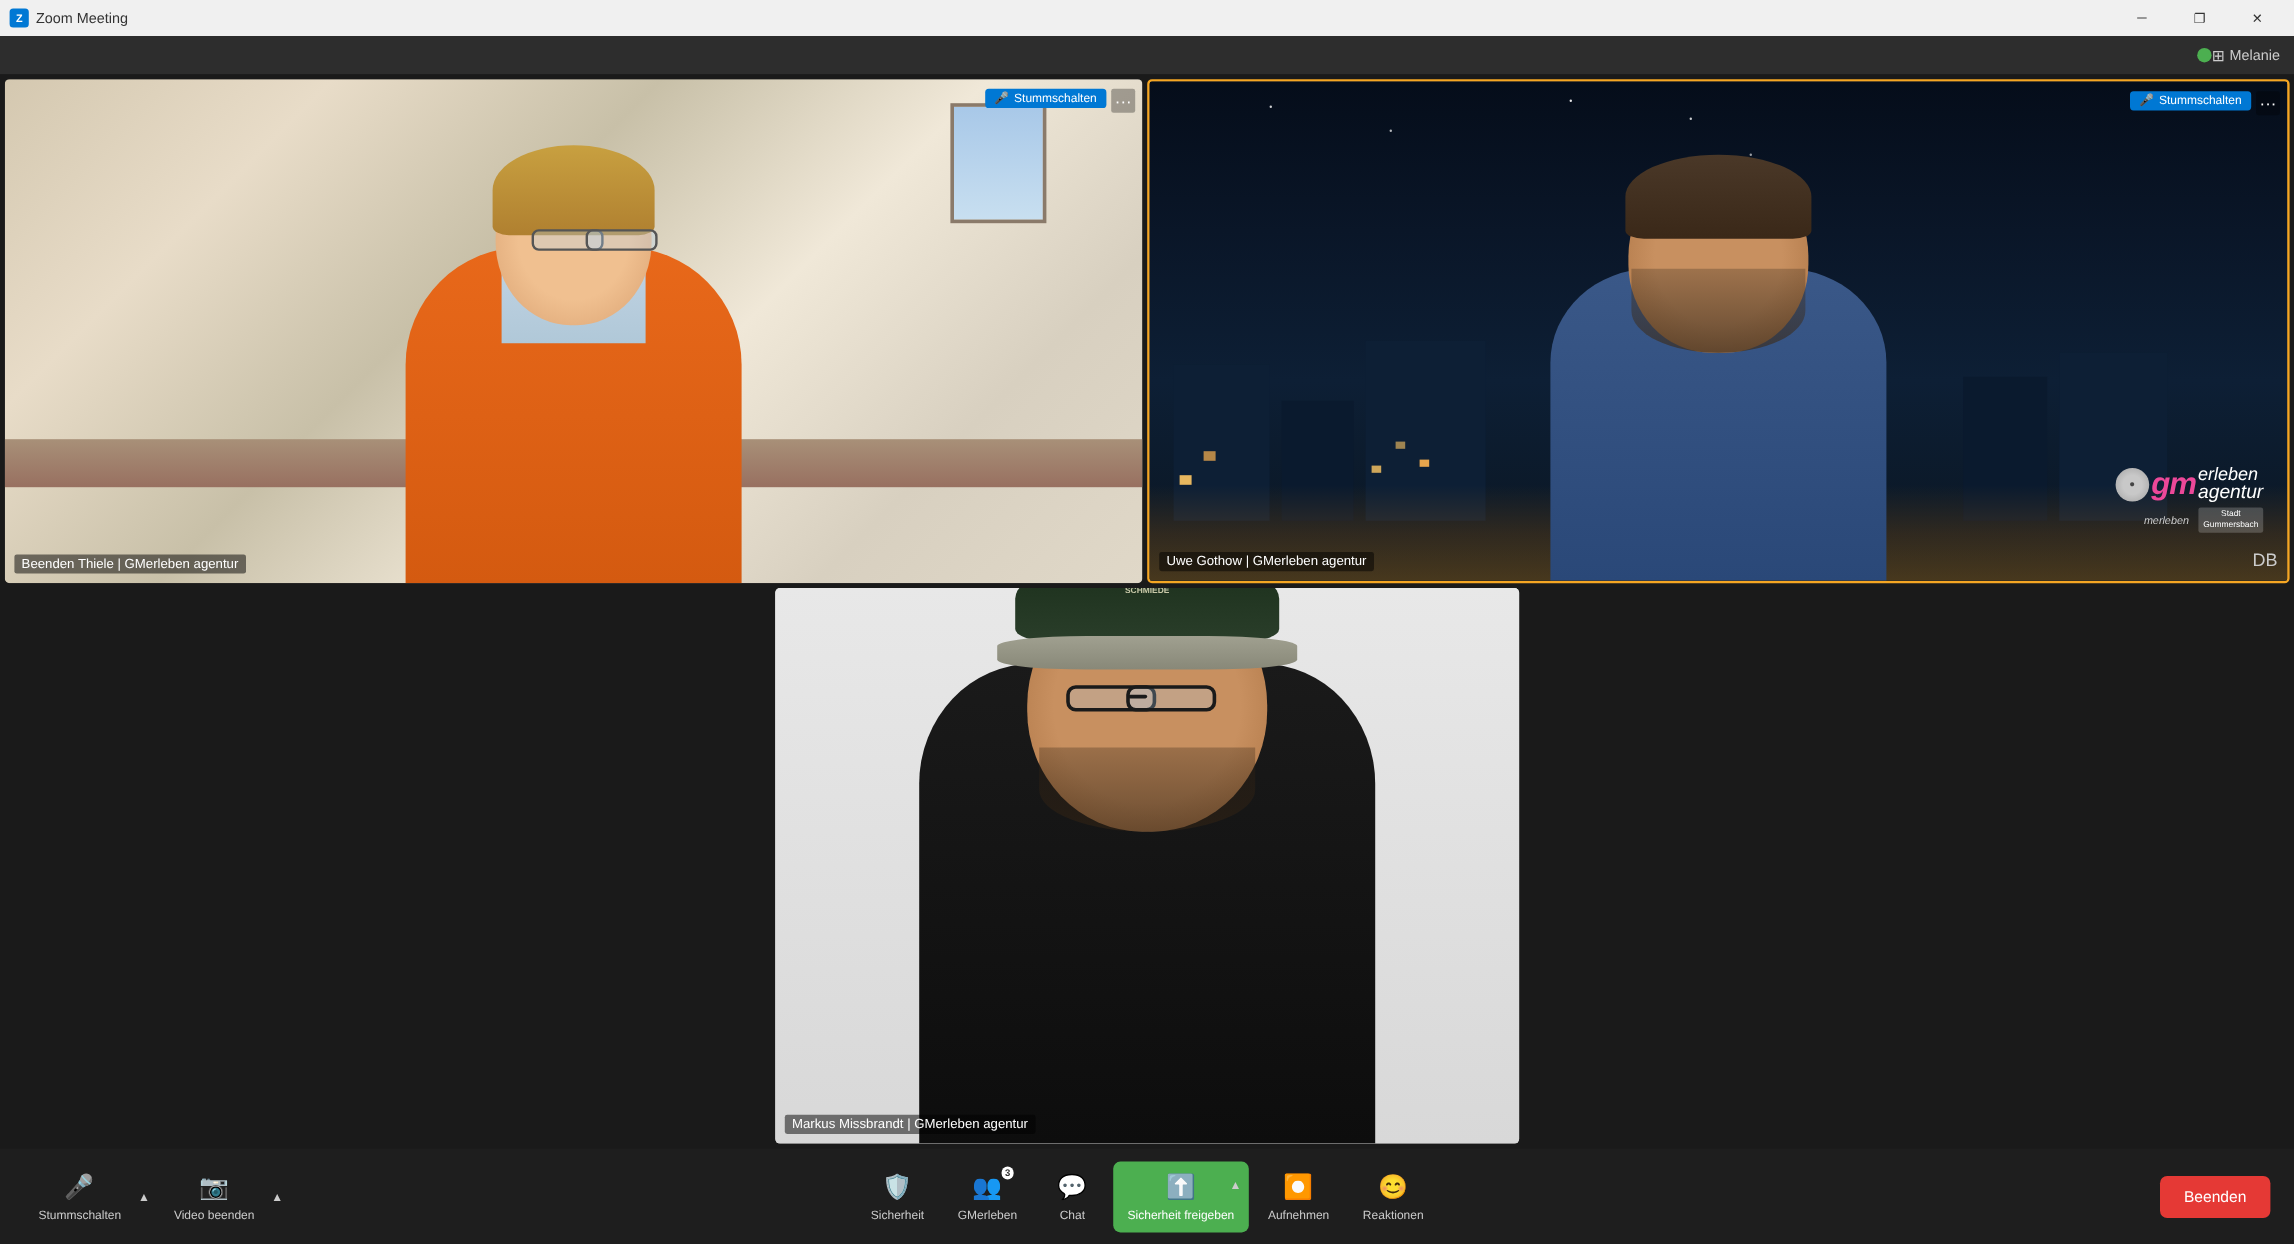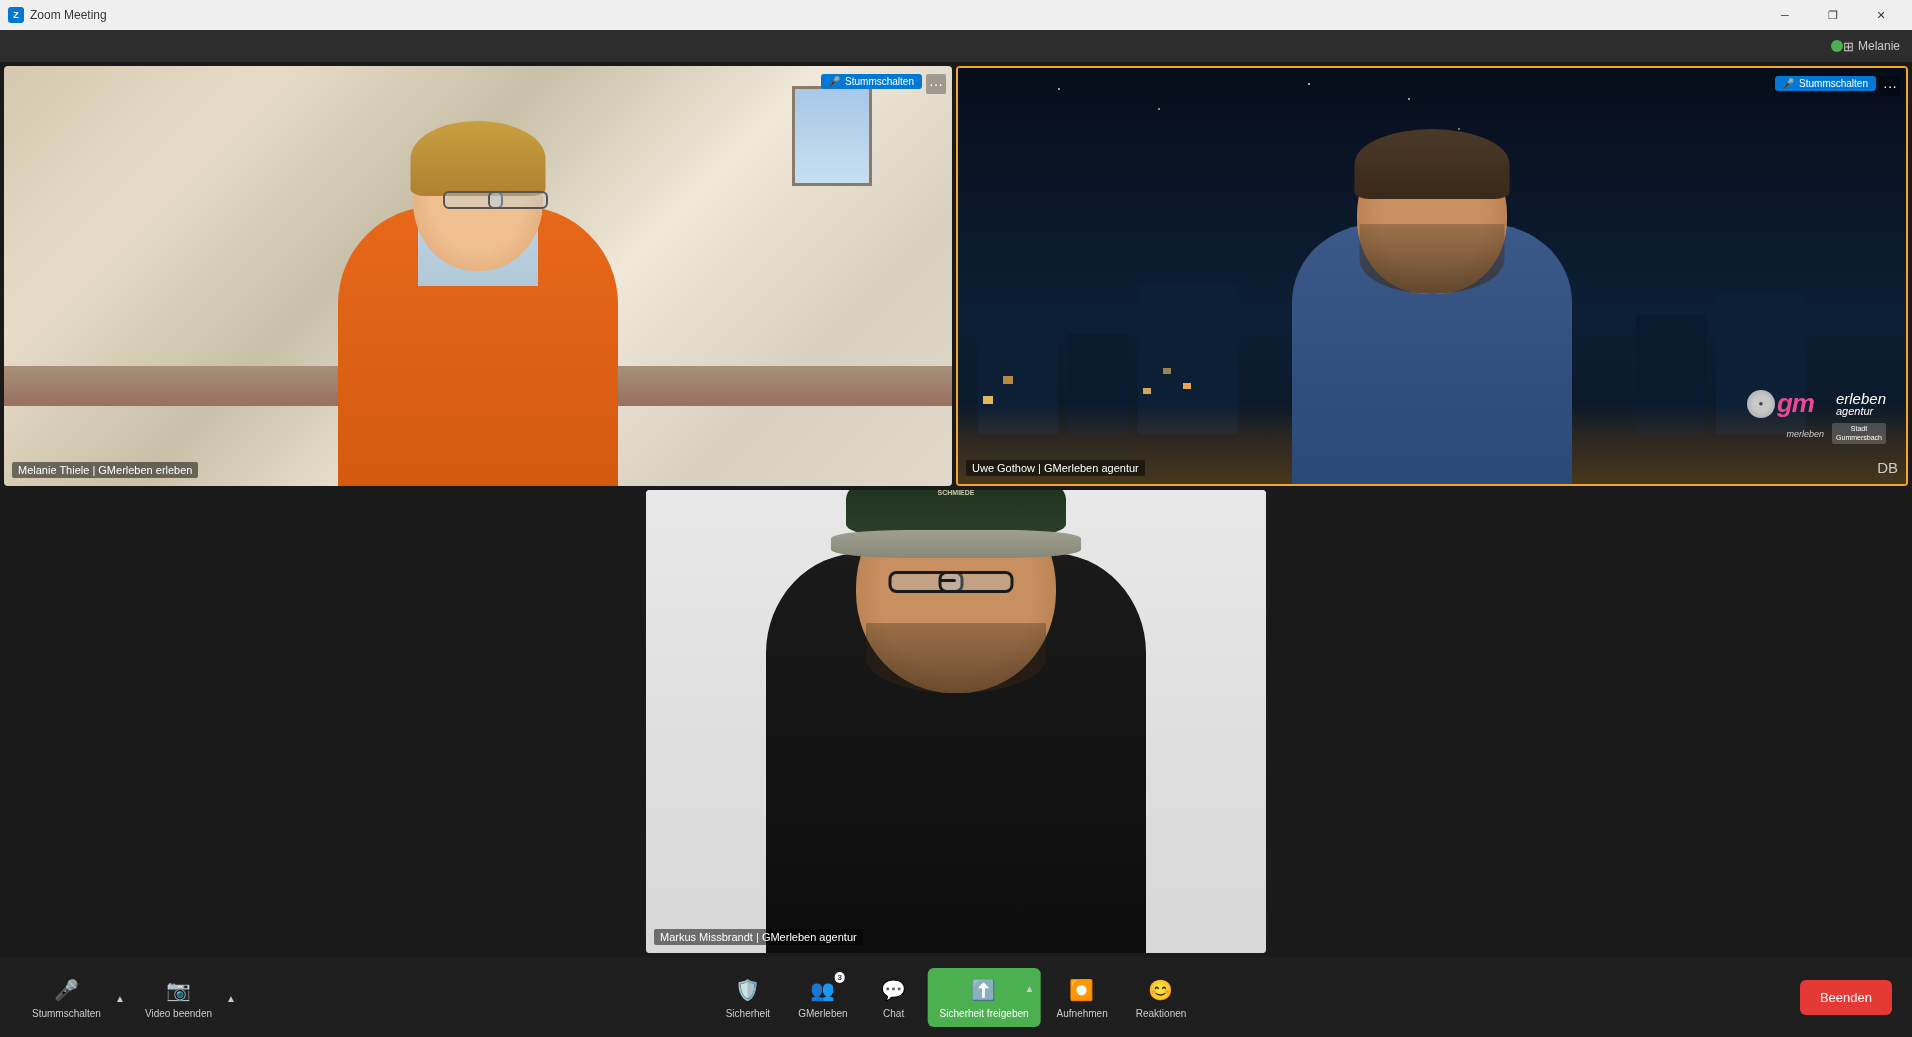--- a/index.html
+++ b/index.html
@@ -403,21 +403,21 @@
 
         <div style="position:absolute;top:85px;left:50%;transform:translateX(-50%) translateX(-5px);width:60px;height:18px;border:2px solid #555;border-radius:6px;background:rgba(180,220,255,0.3);"></div>
         <div style="position:absolute;top:85px;left:50%;transform:translateX(10px);width:60px;height:18px;border:2px solid #555;border-radius:6px;background:rgba(180,220,255,0.3);"></div>
       </div>
 
       <div class="mute-badge">
         <span>🎤</span>
         <span>Stummschalten</span>
       </div>
       <div class="more-btn">···</div>
-      <div class="name-label">Melanie Thiele | GMerleben erleben</div>
+      <div class="name-label">Beenden Thiele | GMerleben agentur</div>
     </div>
 
     <div class="video-tile active-speaker">
       <div class="night-city"></div>
 
       <div style="position:absolute;inset:0;background:linear-gradient(180deg,#050d1a 0%,#0a1628 30%,#0d1f35 60%,#0a1520 100%);"></div>
 
       <div style="position:absolute;top:0;left:0;right:0;height:200px;overflow:hidden;">
         <div style="position:absolute;width:2px;height:2px;background:white;top:20px;left:100px;border-radius:50%;opacity:0.8;"></div>
         <div style="position:absolute;width:2px;height:2px;background:white;top:40px;left:200px;border-radius:50%;opacity:0.7;"></div>
@@ -449,23 +449,23 @@
         <div style="position:absolute;top:25px;left:50%;transform:translateX(-50%);width:155px;height:70px;background:linear-gradient(180deg,#4a3828 0%,#3a2818 100%);border-radius:50% 50% 10% 10%;"></div>
         <div style="position:absolute;top:120px;left:50%;transform:translateX(-50%);width:145px;height:70px;background:linear-gradient(180deg,rgba(60,45,30,0.3),rgba(60,45,30,0.7));border-radius:0 0 50% 50%;"></div>
       </div>
 
       <div class="gm-logo-area">
         <div class="gm-logo">
           <div class="gm-circle">
             <span style="font-size:8px;color:#444;font-weight:bold;">●</span>
           </div>
           <span style="color:#ec4899;font-size:26px;font-weight:900;font-style:italic;letter-spacing:-1px;">gm</span>
-          <div style="display:flex;flex-direction:column;line-height:1;margin-left:20px;">
+          <div style="display:flex;flex-direction:column;line-height:1;">
             <span style="color:white;font-size:15px;font-style:italic;">erleben</span>
-            <span style="color:white;font-size:11px;font-style:italic;">agentur</span>
+            <span style="color:white;font-size:16px;font-style:italic;">agentur</span>
           </div>
         </div>
         <div class="gm-logos-row">
           <span style="color:#ccc;font-size:9px;font-style:italic;">merleben</span>
           <div class="stadt-badge">Stadt<br>Gummersbach</div>
         </div>
       </div>
 
       <div class="mute-badge">
         <span>🎤</span>

